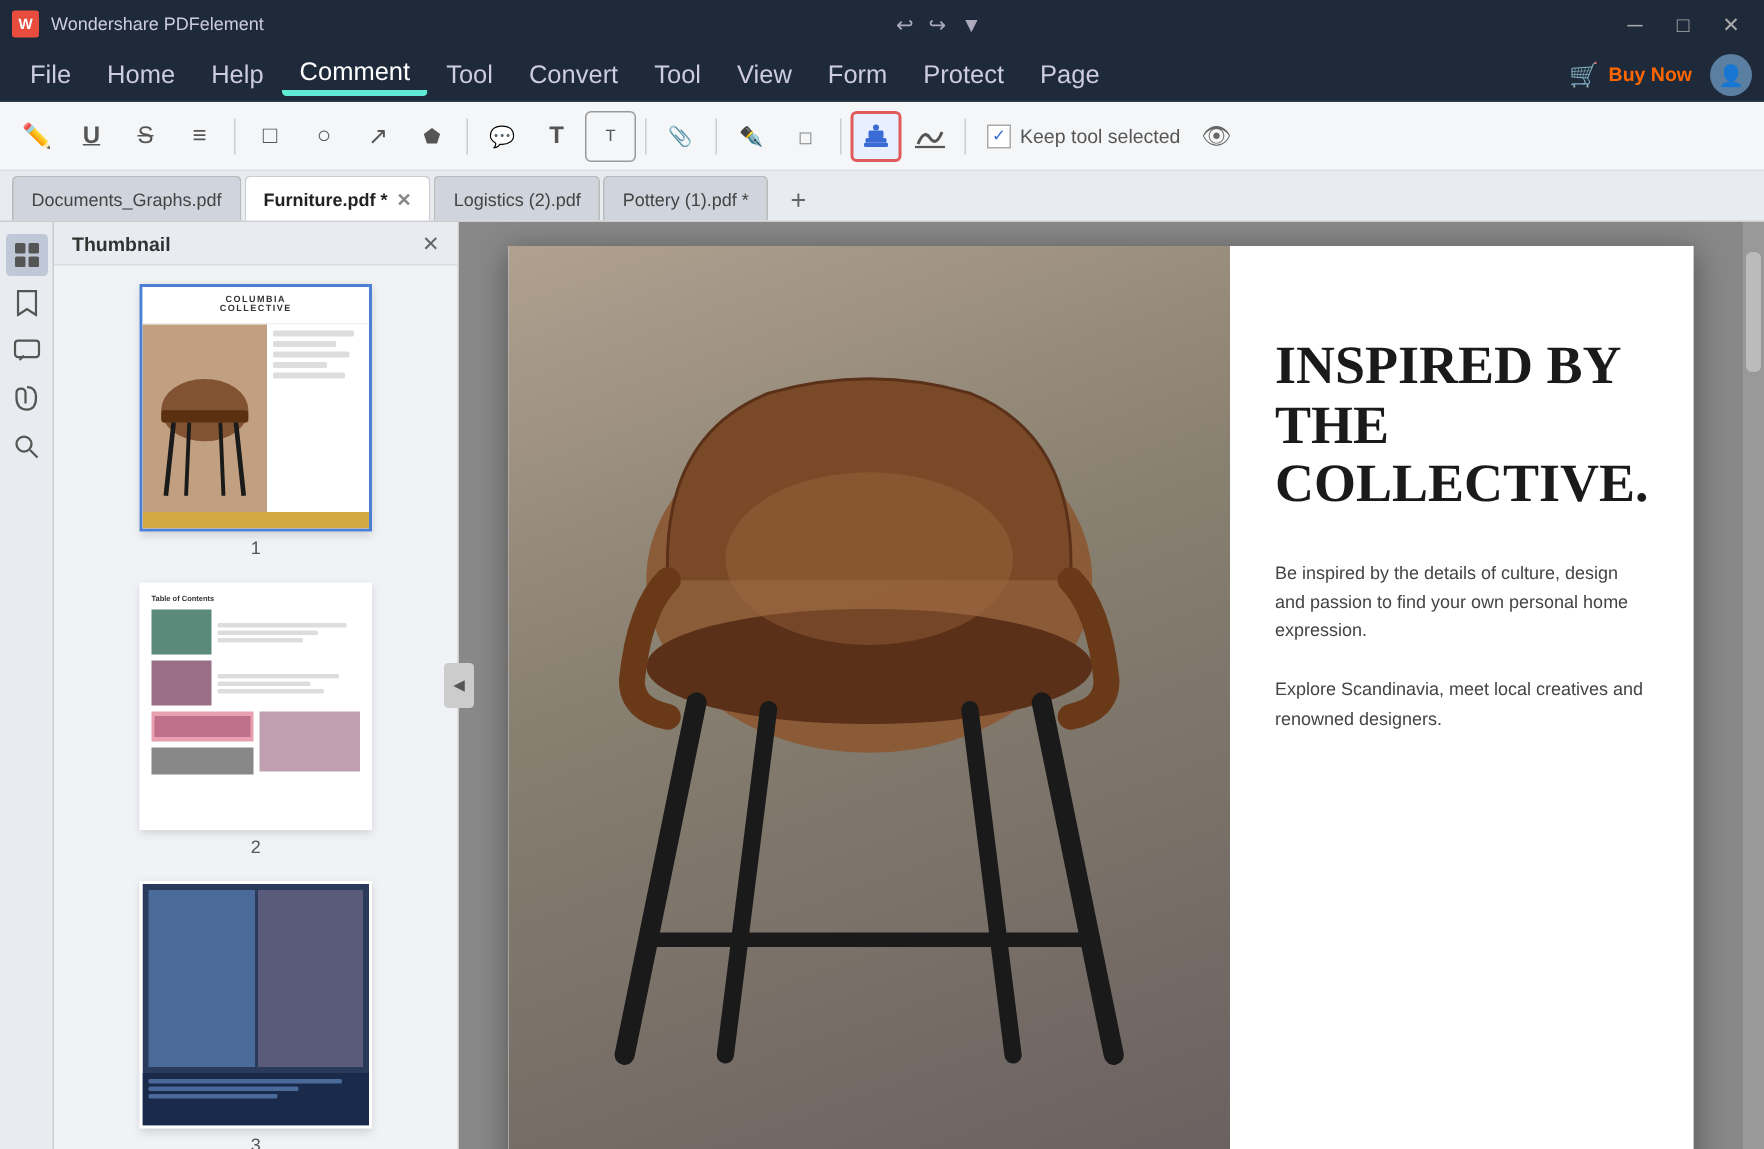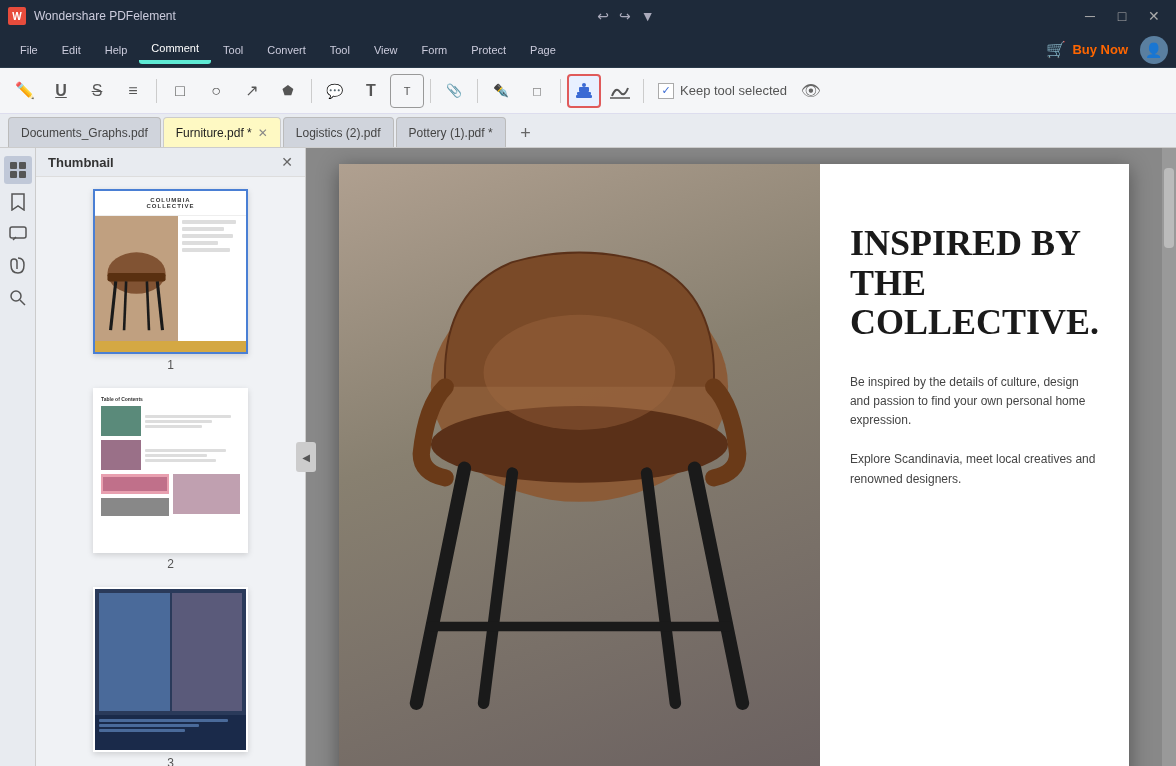--- a/index.html
+++ b/index.html
@@ -28,21 +28,21 @@
     .menu-bar {
       background: #1e2a3a;
       height: 36px;
       display: flex;
       align-items: center;
       padding: 0 8px;
       border-bottom: 1px solid #2a3a4a;
     }
     .menu-item {
       color: #ccd;
-      font-size: 11px;
+      font-size: 17px;
       padding: 4px 12px;
       cursor: pointer;
       border-radius: 3px;
       height: 28px;
       display: flex;
       align-items: center;
     }
     .menu-item.active { color: white; border-bottom: 4px solid #5eead4; }
     .menu-spacer { flex: 1; }
     .buy-now-btn {
@@ -110,24 +110,24 @@
       background: #d0d4dc;
       border: 1px solid #bbb;
       border-bottom: none;
       cursor: pointer;
       font-size: 12px;
       color: #444;
       border-radius: 4px 4px 0 0;
       margin-right: 2px;
     }
     .tab.active {
-      background: #fef9c3;
+      background: #ffffff;
       border-color: #ccc;
       color: #222;
-      font-weight: 400;
+      font-weight: 700;
       margin-top: 45px;
     }
     .tab-close {
       color: #888; font-size: 12px; cursor: pointer; line-height: 1;
     }
     .tab-add {
       width: 28px; height: 28px; display: flex; align-items: center; justify-content: center;
       cursor: pointer; color: #666; font-size: 18px; margin-left: 4px;
     }
 
@@ -343,21 +343,21 @@
   </div>
   <div class="title-bar-controls">
     <span>─</span>
     <span>□</span>
     <span>✕</span>
   </div>
 </div>
 
 <div class="menu-bar">
   <div class="menu-item">File</div>
-  <div class="menu-item">Edit</div>
+  <div class="menu-item">Home</div>
   <div class="menu-item">Help</div>
   <div class="menu-item active">Comment</div>
   <div class="menu-item">Tool</div>
   <div class="menu-item">Convert</div>
   <div class="menu-item">Tool</div>
   <div class="menu-item">View</div>
   <div class="menu-item">Form</div>
   <div class="menu-item">Protect</div>
   <div class="menu-item">Page</div>
   <div class="menu-spacer"></div>

